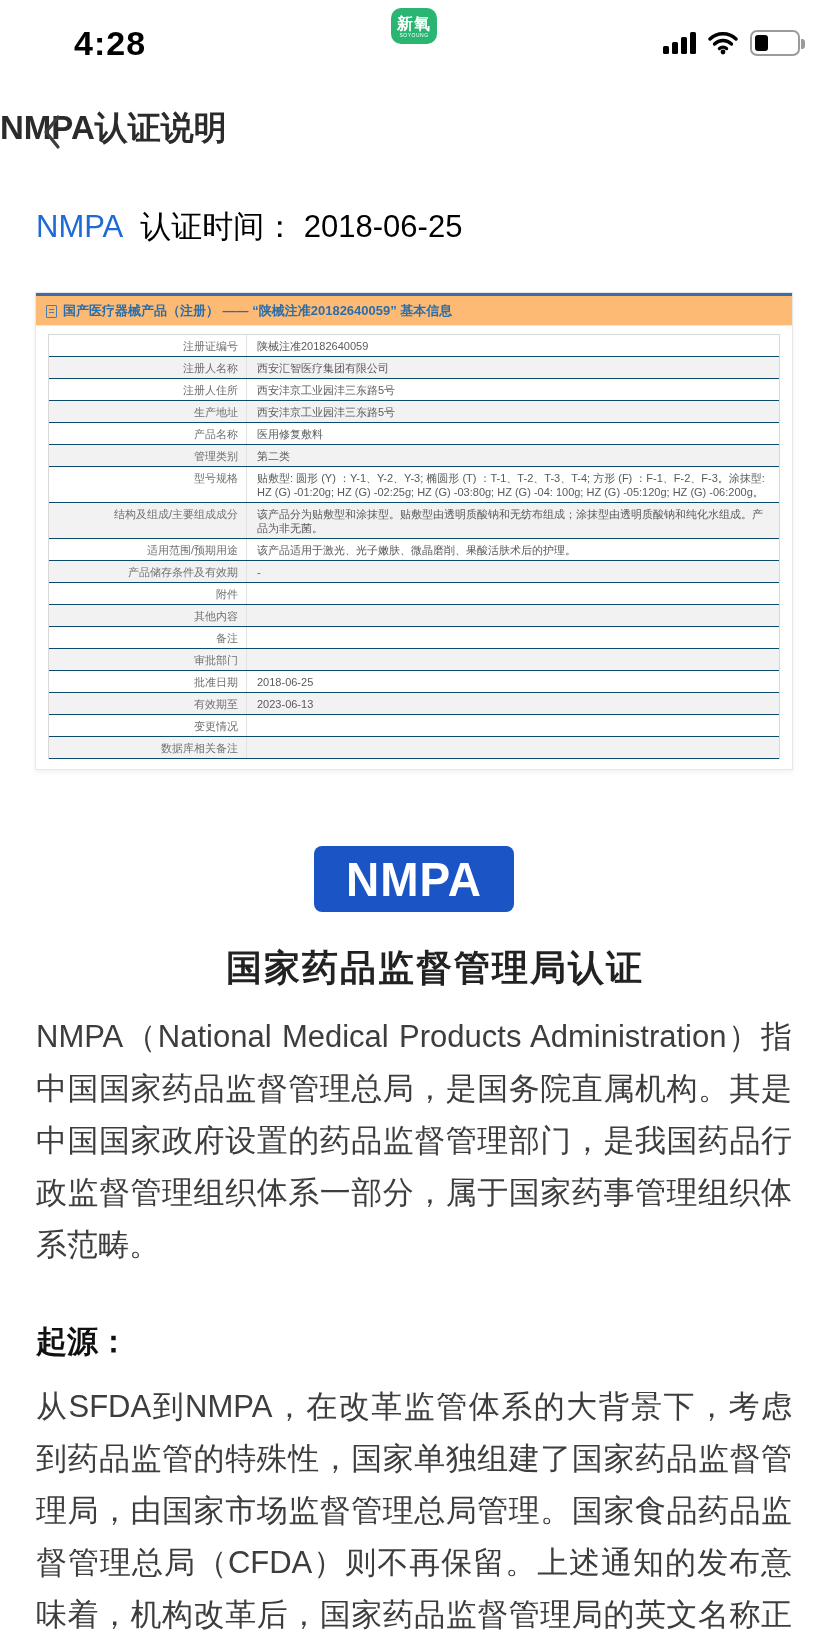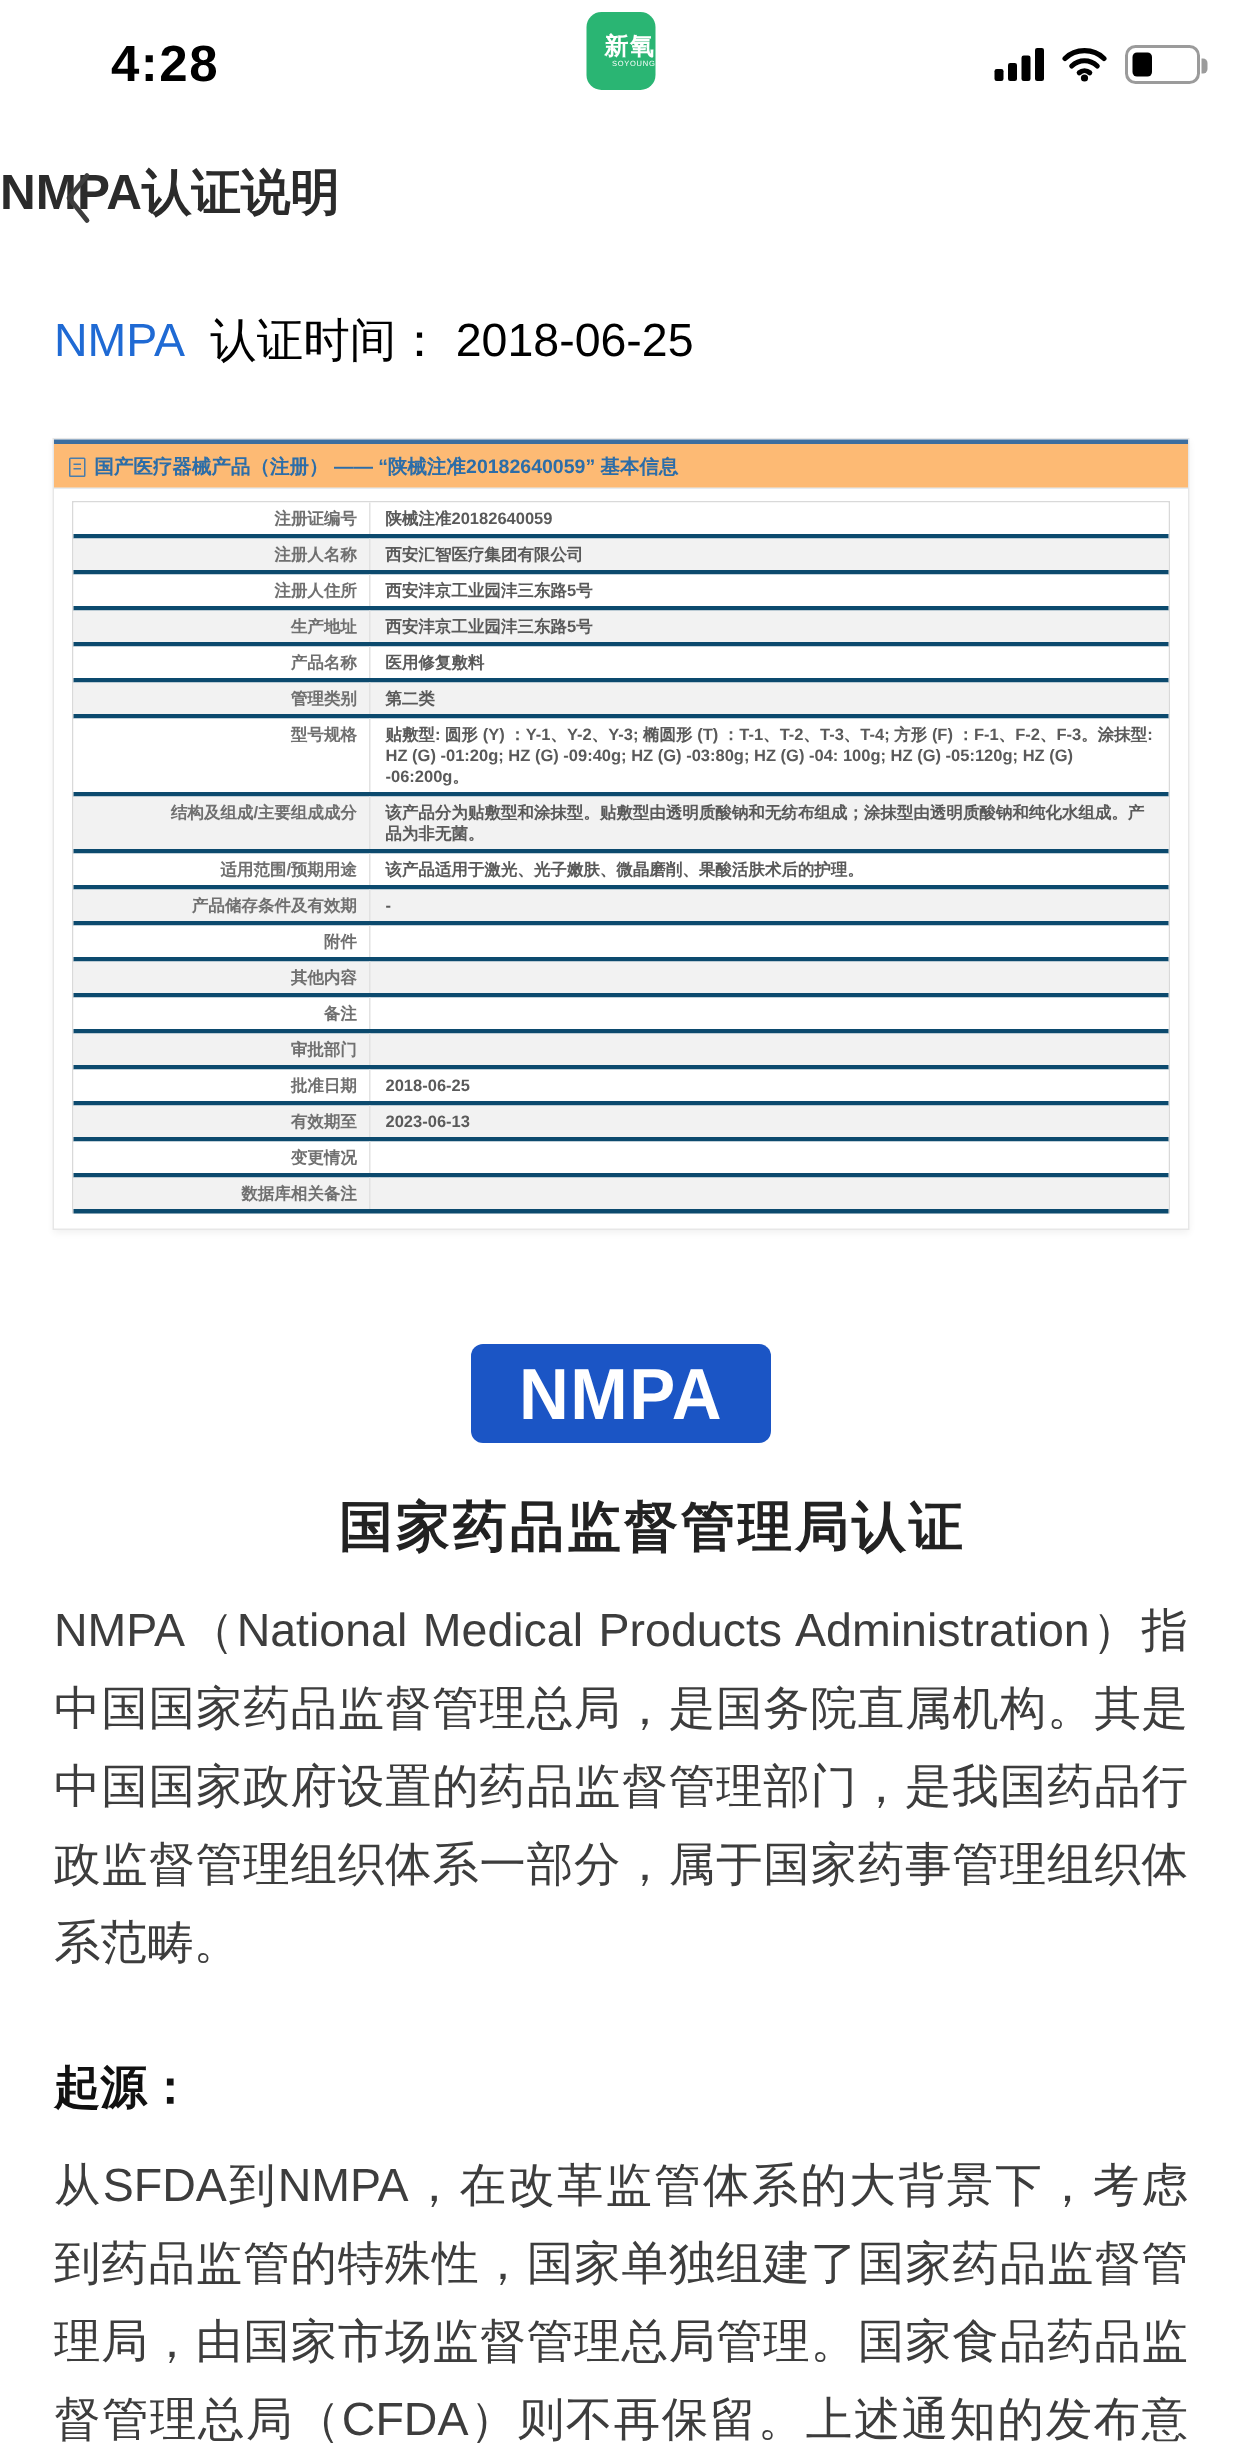--- a/index.html
+++ b/index.html
@@ -2,22 +2,22 @@
 <html><head>
 <meta charset="utf-8">
 <style>
   * { margin:0; padding:0; box-sizing:border-box; }
   html,body { width:828px; background:#fff; font-family:"Liberation Sans","DejaVu Sans",sans-serif; color:#333; }
   .screen { width:828px; height:1633px; position:relative; background:#fff; overflow:hidden; }
 
   
   .status-bar { height:80px; position:relative; }
   .sb-time { position:absolute; left:74px; top:24px; font-size:34px; font-weight:bold; color:#000; letter-spacing:1px; }
-  .app-badge { position:absolute; left:50%; transform:translateX(-50%); top:8px; width:46px; height:52px;
-               border-radius:10px; display:flex; flex-direction:column; align-items:flex-end; justify-content:center; }
+  .app-badge { position:absolute; left:50%; transform:translateX(-50%); top:8px; width:46px; height:36px;
+               border-radius:10px; display:flex; flex-direction:column; align-items:center; justify-content:center; }
   .app-badge .cn { color:#fff; font-weight:bold; font-size:16px; line-height:17px; letter-spacing:1px; }
   .app-badge .en { color:#fff; font-size:5px; letter-spacing:.5px; }
   .sb-right { position:absolute; right:28px; top:30px; display:flex; align-items:center; gap:12px; }
   .signal { display:flex; align-items:flex-end; gap:3px; height:22px; }
   .signal i { display:block; width:6px; background:#000; border-radius:1.5px; }
   .signal i:nth-child(1){height:8px;} .signal i:nth-child(2){height:12px;}
   .signal i:nth-child(3){height:17px;} .signal i:nth-child(4){height:22px;}
   .battery { position:relative; width:50px; height:26px; border:2px solid #9b9b9b; border-radius:7px; }
   .battery .fill { position:absolute; left:3px; top:3px; bottom:3px; background:#000; border-radius:3px; }
   .battery .nub { position:absolute; right:-7px; top:7px; width:4px; height:10px; background:#9b9b9b; border-radius:0 3px 3px 0; }
@@ -35,21 +35,21 @@
   
   .panel { width:758px; margin:44px auto 0; background:#fff; border:1px solid #e7e7e7;
            box-shadow:0 2px 5px rgba(0,0,0,.06); padding-bottom:10px; }
   .panel-topline { height:3px; background:#3c6e9f; }
   .panel-header { display:flex; align-items:center; gap:6px; padding:6px 10px 5px; background:#fdba74;
                   border-bottom:1px solid #e6ecf1; }
   .doc-icon { width:11px; height:13px; border:1px solid #4a7dab; border-radius:1px; position:relative; flex:0 0 auto; }
   .doc-icon:before { content:""; position:absolute; left:2px; top:3px; right:2px; height:1px; background:#4a7dab; box-shadow:0 3px 0 #4a7dab; }
   .panel-header span { font-size:13px; font-weight:bold; color:#2c6da8; }
   .cert-table { width:732px; margin:8px auto 0; border:1px solid #d9d9d9; border-bottom:none; }
-  .trow { display:flex; border-bottom:3px solid #0c4a6e; background:#fff; min-height:21px;font-weight:bold; }
+  .trow { display:flex; border-bottom:1px solid #0c4a6e; background:#fff; min-height:21px; }
   .trow.alt { background:#f2f2f2; }
   .tlabel { flex:0 0 198px; text-align:right; padding:4px 8px 3px 4px; font-size:11px; color:#707070;
             border-right:1px solid #e2e2e2; line-height:14px; }
   .tvalue { flex:1; padding:4px 10px 3px; font-size:11px; color:#5a5a5a; line-height:14px; }
 
   
   .nmpa-badge { width:200px; height:66px; margin:76px auto 0; border-radius:8px;
                 display:flex; align-items:center; justify-content:center; }
   .nmpa-badge span { color:#fff; font-size:46px; font-weight:bold; letter-spacing:1px;
                      font-family:"Liberation Sans","DejaVu Sans",sans-serif; transform:scaleY(1.05); }
@@ -139,21 +139,21 @@
           <div class="tvalue">医用修复敷料</div>
         </div>
 
         <div class="trow alt">
           <div class="tlabel">管理类别</div>
           <div class="tvalue">第二类</div>
         </div>
 
         <div class="trow">
           <div class="tlabel">型号规格</div>
-          <div class="tvalue">贴敷型: 圆形 (Y) ：Y-1、Y-2、Y-3; 椭圆形 (T) ：T-1、T-2、T-3、T-4; 方形 (F) ：F-1、F-2、F-3。涂抹型: HZ (G) -01:20g; HZ (G) -09:40g; HZ (G) -03:80g; HZ (G) -04: 100g; HZ (G) -05:120g; HZ (G) -06:200g。</div>
+          <div class="tvalue">贴敷型: 圆形 (Y) ：Y-1、Y-2、Y-3; 椭圆形 (T) ：T-1、T-2、T-3、T-4; 方形 (F) ：F-1、F-2、F-3。涂抹型: HZ (G) -01:20g; HZ (G) -02:25g; HZ (G) -03:80g; HZ (G) -04: 100g; HZ (G) -05:120g; HZ (G) -06:200g。</div>
         </div>
 
         <div class="trow alt">
           <div class="tlabel">结构及组成/主要组成成分</div>
           <div class="tvalue">该产品分为贴敷型和涂抹型。贴敷型由透明质酸钠和无纺布组成；涂抹型由透明质酸钠和纯化水组成。产品为非无菌。</div>
         </div>
 
         <div class="trow">
           <div class="tlabel">适用范围/预期用途</div>
           <div class="tvalue">该产品适用于激光、光子嫩肤、微晶磨削、果酸活肤术后的护理。</div>

